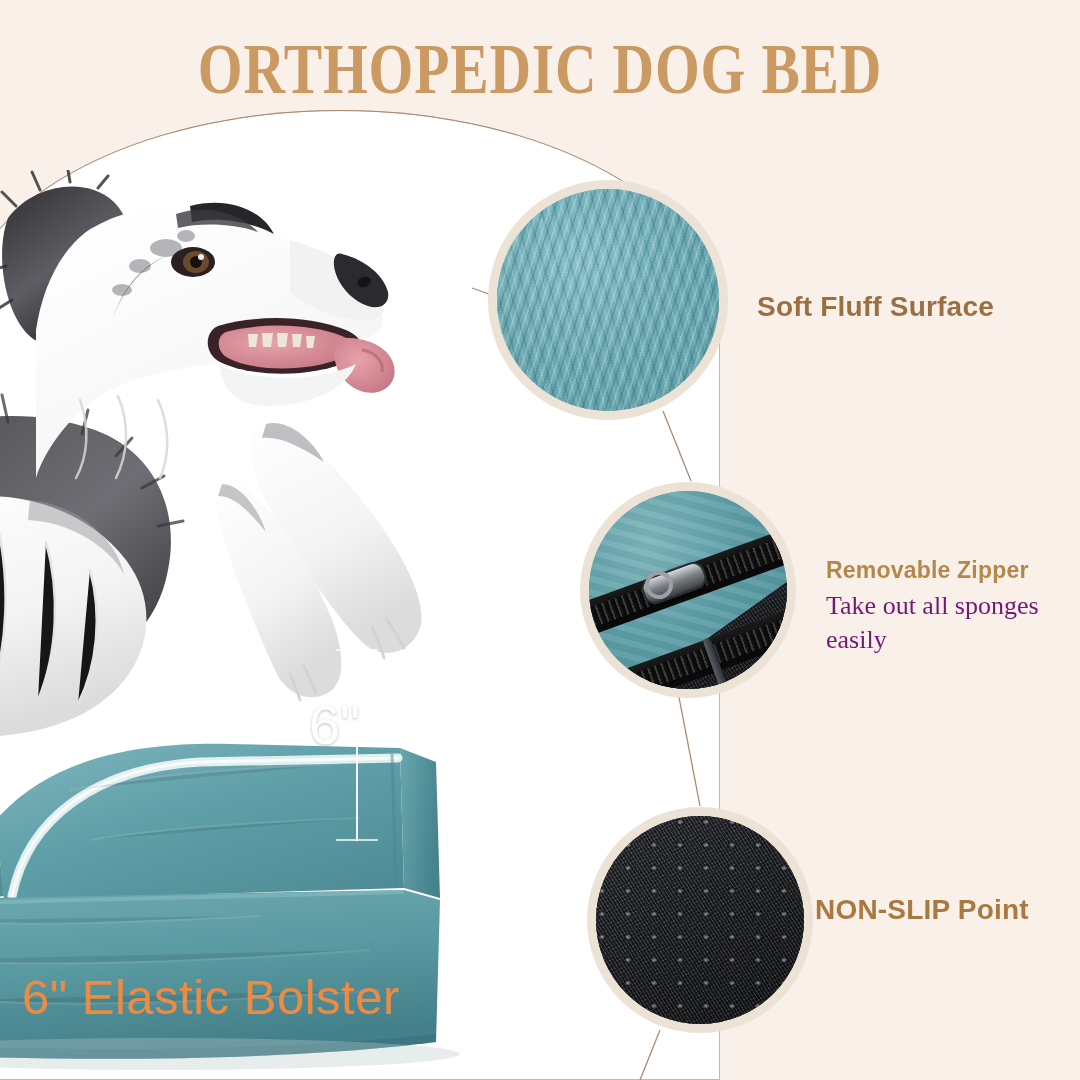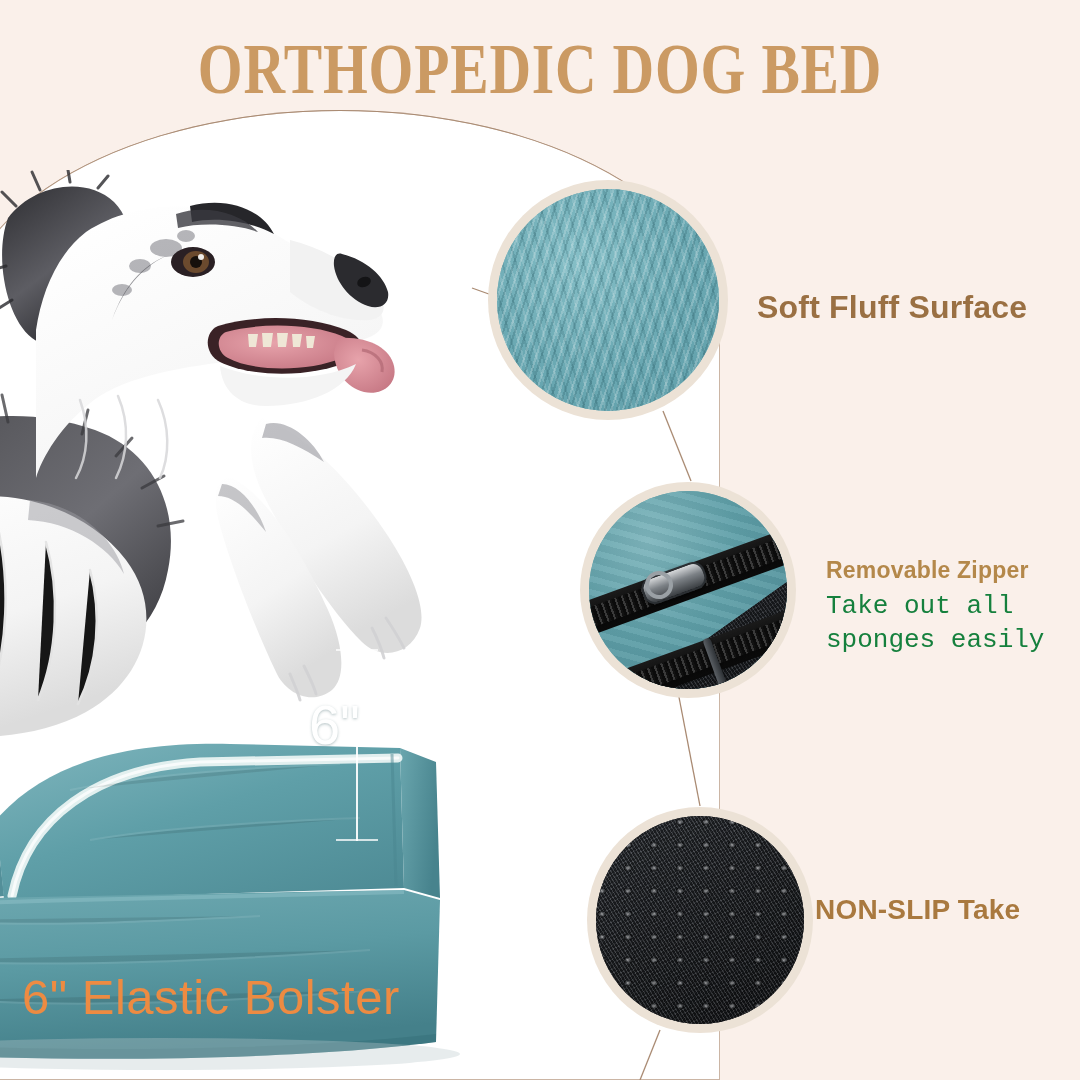--- a/index.html
+++ b/index.html
@@ -181,26 +181,26 @@
   
   .label-block{position:absolute;}
   .label-title{
     font-weight:700;
     font-family:"Liberation Sans", sans-serif;
     letter-spacing:0.2px;
     white-space:nowrap;
   }
   .label-sub{
     font-weight:400;
-    color:#15803d;
-    font-family:Liberation Mono, monospace;
+    color:#701a75;
+    font-family:Liberation Serif, serif;
   }
 
   #label-fluff{left:757px;top:288px;}
-  #label-fluff .label-title{font-size:32px;line-height:38px;color:#9a7043;}
+  #label-fluff .label-title{font-size:28px;line-height:38px;color:#9a7043;}
 
   #label-zipper{left:826px;top:551px;}
   #label-zipper .label-title{font-size:23px;line-height:38px;color:#b4884a;}
   #label-zipper .label-sub{font-size:26px;line-height:34px;width:246px;}
 
   #label-nonslip{left:815px;top:890px;}
   #label-nonslip .label-title{font-size:28px;line-height:40px;color:#a9793f;}
 </style>
 </head>
 <body>
@@ -458,16 +458,16 @@
     <div class="label-sub">Take out all sponges easily</div>
   </div>
 
   <div class="callout-circle" id="circle-nonslip">
     <div class="callout-inner">
       <div class="nonslip-tex"></div>
     </div>
   </div>
 
   <div class="label-block" id="label-nonslip">
-    <div class="label-title">NON-SLIP Take</div>
+    <div class="label-title">NON-SLIP Point</div>
   </div>
 
 </div>
 
 </body></html>

